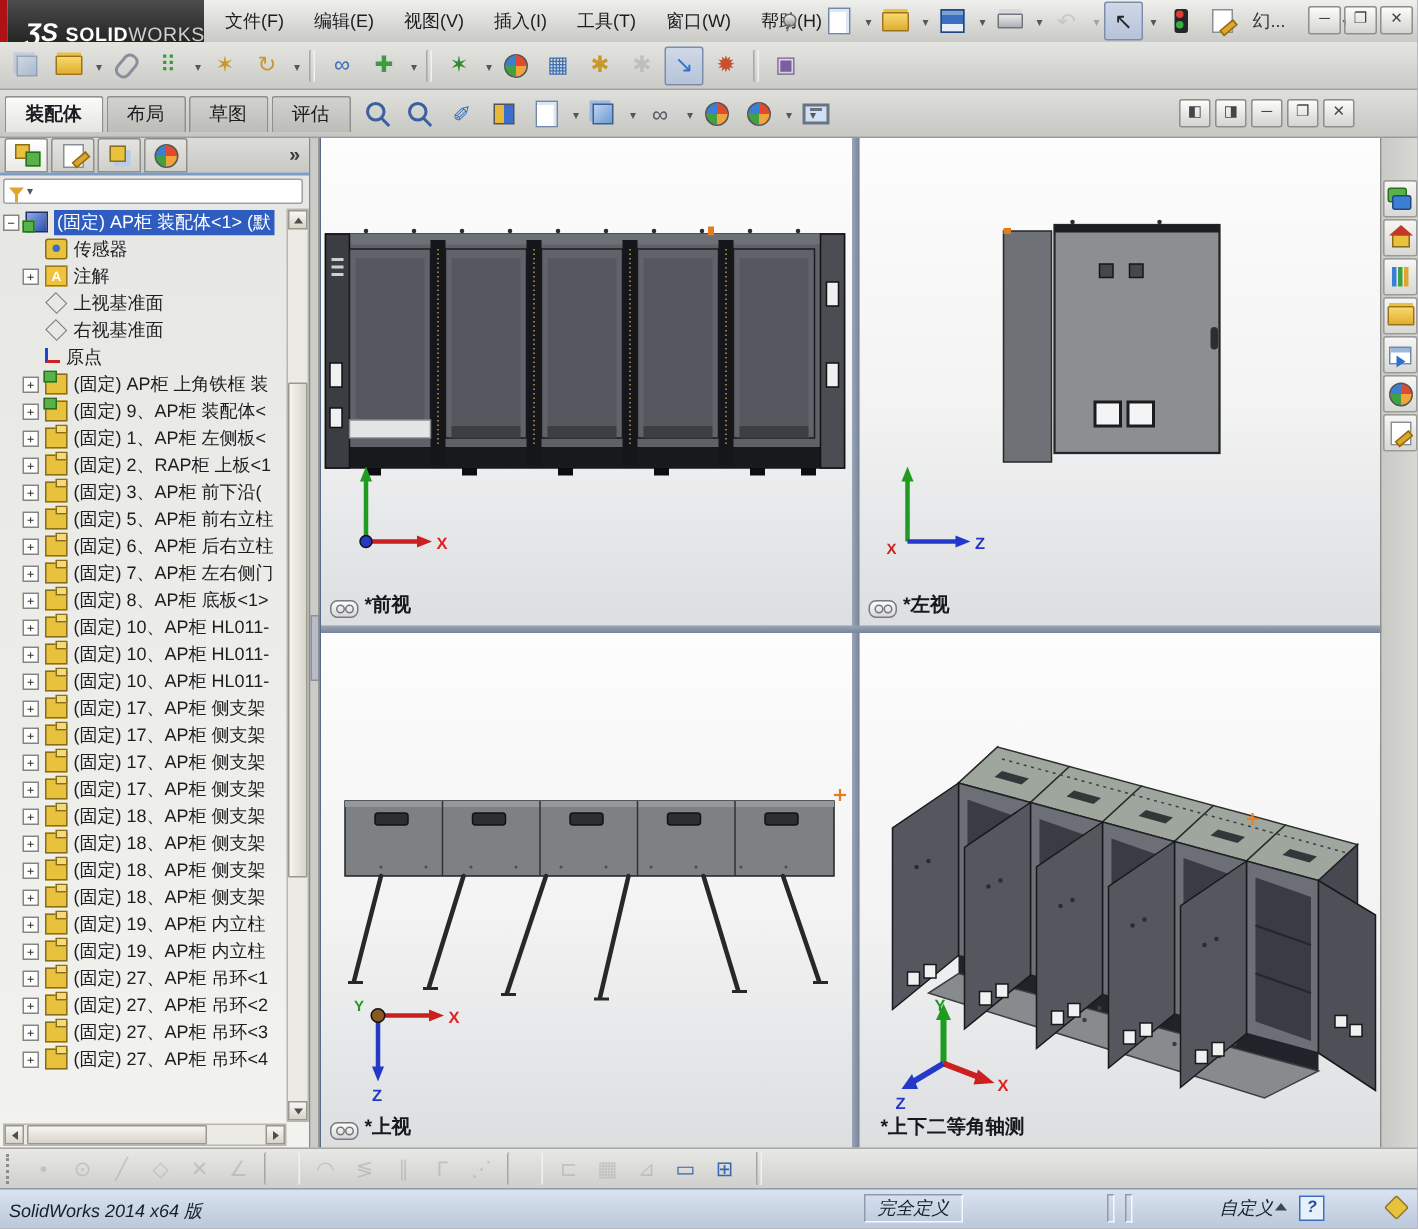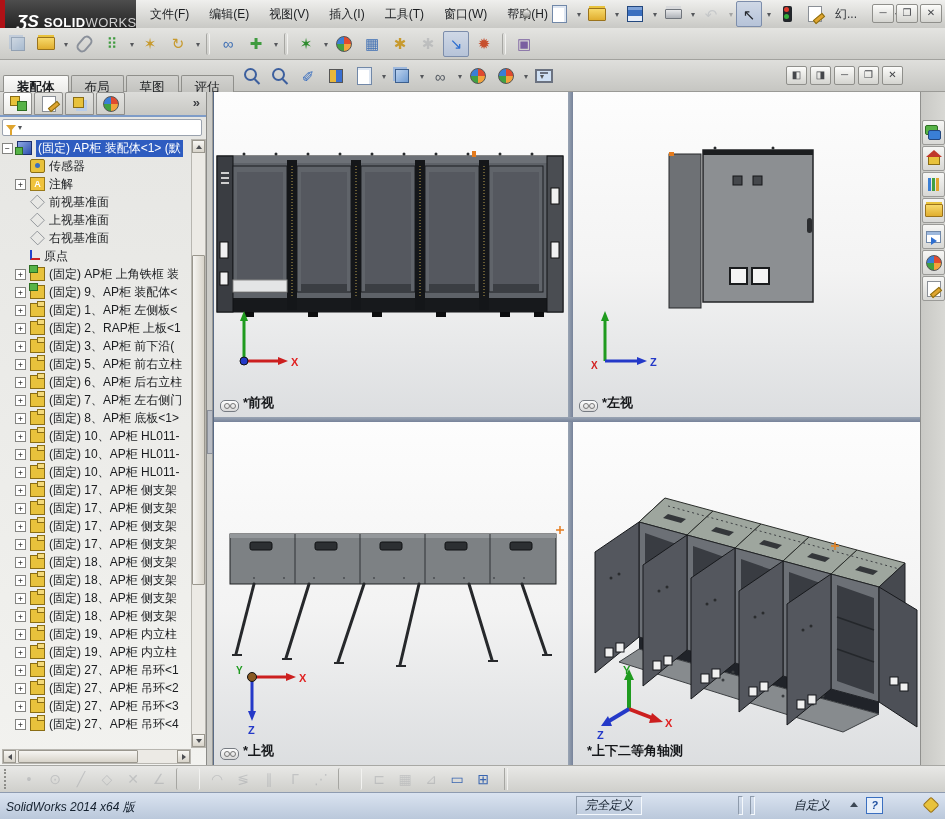--- a/index.html
+++ b/index.html
@@ -81,21 +81,21 @@
   .ik-ftree::after{content:"";position:absolute;width:8px;height:8px;background:#57b347;border:1px solid #2c6e22;
     right:4px;bottom:3px;}
   .ik-tag::before{content:"";width:10px;height:10px;background:#e8c23c;border:1px solid #9a731c;border-radius:2px;
     transform:rotate(45deg);}
   
   #toolbar2{position:absolute;left:0;top:28px;width:945px;height:32px;display:flex;align-items:center;padding-left:4px;
     background:linear-gradient(#e4e4e1,#cbcbc7);border-bottom:1px solid #a2a29e;box-sizing:border-box;}
   
   #tabrow{position:absolute;left:0;top:60px;width:945px;height:32px;
     background:linear-gradient(#dfdfdc,#c6c6c2);border-bottom:1px solid #9a9a96;box-sizing:border-box;}
-  #cmdtabs{position:absolute;left:3px;top:15px;display:flex;}
+  #cmdtabs{position:absolute;left:3px;top:4px;display:flex;}
   .cmdtab{height:23px;line-height:23px;padding:0 13px;margin-right:2px;border:1px solid #8f8f8b;border-bottom:none;
     background:linear-gradient(#d2d2cf,#bcbcb8);border-radius:2px 2px 0 0;font-size:12.5px;}
   .cmdtab.active{background:linear-gradient(#fbfbfa,#e4e4e1);font-weight:bold;}
   #headsup{position:absolute;left:238px;top:2px;display:flex;align-items:center;}
   #docctl{position:absolute;right:42px;top:6px;display:flex;gap:3px;}
   .docbtn{width:19px;height:17px;border:1px solid #8f8f8b;border-radius:2px;text-align:center;line-height:15px;
     font-size:10px;color:#44464a;background:linear-gradient(#fcfcfa,#d4d4d0);}
   
   #left-panel{position:absolute;left:0;top:92px;width:207px;height:673px;
     background:linear-gradient(#e6e6e3,#f2f2ef);border-right:1px solid #8a8a87;box-sizing:border-box;}
@@ -184,21 +184,21 @@
   
   #statusbar{position:absolute;left:0;top:792px;width:945px;height:27px;
     background:linear-gradient(#dae3f0,#b9c7da);border-top:1px solid #8e9bb0;color:#14202e;font-style:italic;}
   #sb-left{position:absolute;left:6px;top:6px;}
   .sb-cell{position:absolute;top:3px;height:17px;line-height:17px;padding:0 8px;
     border:1px solid;border-color:#8e9bac #f4f8fc #f4f8fc #8e9bac;}
   #sb-defined{left:576px;}
   #sb-editing{left:648px;margin-top:26px;}
   .sb-vsep{position:absolute;top:3px;height:17px;width:3px;border:1px solid;border-color:#8e9bac #f4f8fc #f4f8fc #8e9bac;}
   #sb-sep1{left:738px;}#sb-sep2{left:750px;}
-  #sb-custom{left:766px;width:74px;text-align:center;border-color:transparent;}
+  #sb-custom{left:766px;width:74px;text-align:right;border-color:transparent;}
   #sb-caret{position:absolute;left:850px;top:9px;width:0;height:0;border-left:4px solid transparent;
     border-right:4px solid transparent;border-bottom:5px solid #3c4754;}
   #sb-help{position:absolute;left:866px;top:4px;width:15px;height:15px;background:#e8f0fa;border:1px solid #3a6fc0;
     color:#2050a0;font-weight:bold;text-align:center;line-height:15px;font-size:11px;}
   #sb-tag{position:absolute;left:922px;top:3px;width:18px;height:18px;display:flex;align-items:center;justify-content:center;}
 </style>
 </head>
 <body>
 
 <div id="app">
@@ -461,25 +461,20 @@
           <span class="ticon i-sens"></span>
           <span class="tlabel">传感器</span>
         </div>
 
         <div class="trow ind1">
           <span class="texp plus">+</span>
           <span class="ticon i-ann"></span>
           <span class="tlabel">注解</span>
         </div>
 
-        <div class="trow ind1">
-          <span class="texp none"></span>
-          <span class="ticon i-plane"></span>
-          <span class="tlabel">前视基准面</span>
-        </div>
 
         <div class="trow ind1">
           <span class="texp none"></span>
           <span class="ticon i-plane"></span>
           <span class="tlabel">上视基准面</span>
         </div>
 
         <div class="trow ind1">
           <span class="texp none"></span>
           <span class="ticon i-plane"></span>

